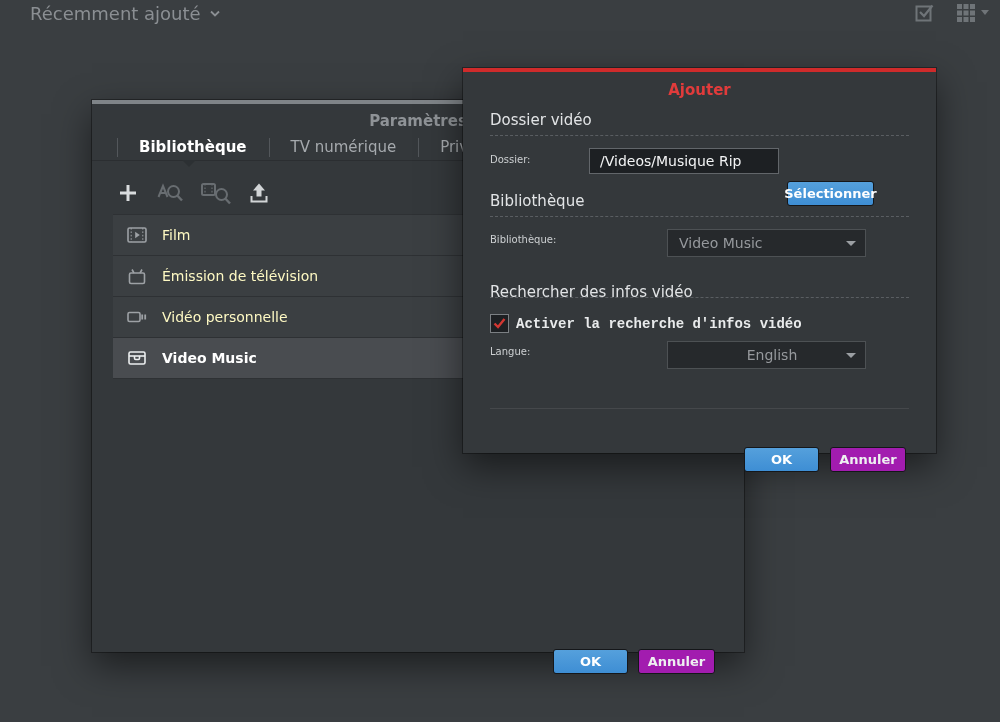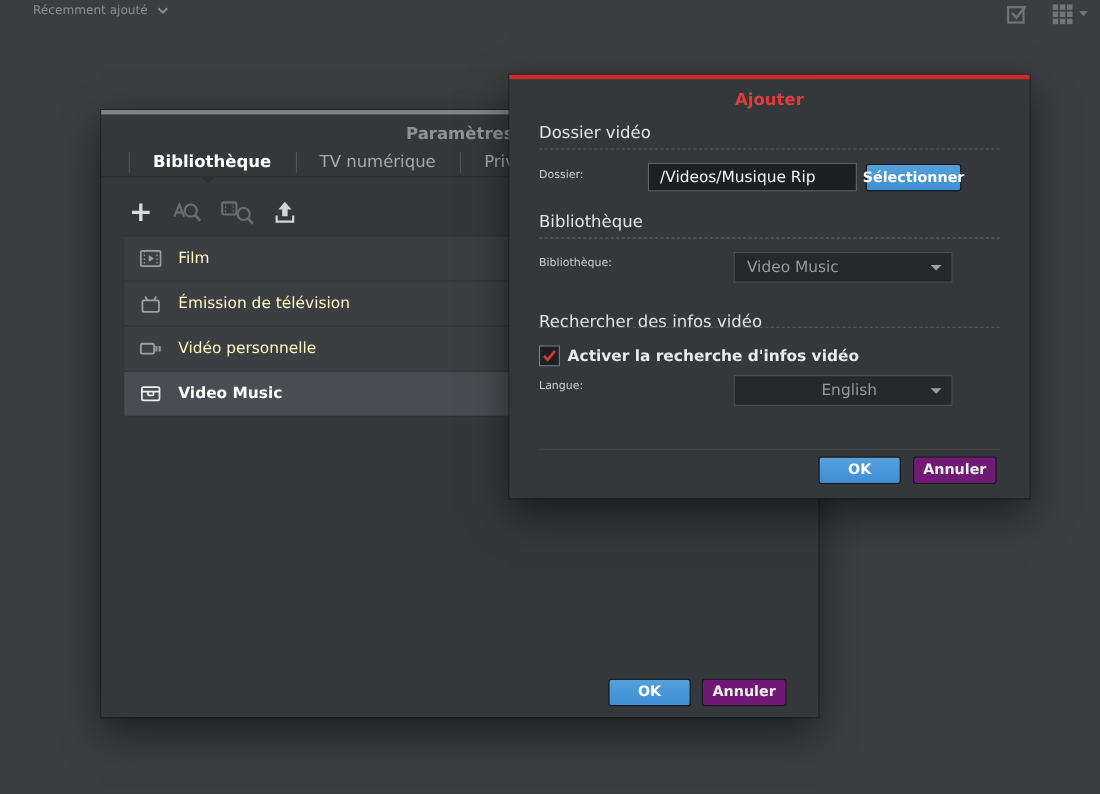--- a/index.html
+++ b/index.html
@@ -1,21 +1,21 @@
 <!DOCTYPE html>
 <html><head>
 <meta charset="utf-8">
 <style>
   html,body{margin:0;padding:0;background:#2c2f32;}
   .stage{position:relative;width:1000px;height:722px;background:#3a3e41;overflow:hidden;
          font-family:"DejaVu Sans","Liberation Sans",sans-serif;-webkit-font-smoothing:antialiased;}
   .abs{position:absolute;}
 
   
-  .filter{left:30px;top:3px;display:flex;align-items:center;gap:8px;color:#8b8f93;font-size:11px;cursor:pointer;}
+  .filter{left:30px;top:3px;display:flex;align-items:center;gap:8px;color:#8b8f93;font-size:18px;cursor:pointer;}
   .topbar-icon{color:#6f7478;}
 
   
   .dlg{position:absolute;background:#34383b;
        box-shadow:0 0 0 1px rgba(0,0,0,.35), 0 14px 34px rgba(0,0,0,.5);}
   .dlg-settings{left:92px;top:100px;width:652px;height:548px;border-top:4px solid #7f8488;z-index:1;}
   .dlg-add{left:463px;top:68px;width:473px;height:381px;border-top:4px solid #cf2b2b;z-index:2;}
   .dlg-title{left:0;right:0;text-align:center;font-size:15px;font-weight:bold;}
   .t-settings{top:8px;color:#8f9397;}
   .t-add{top:9px;color:#e13b3b;}
@@ -46,27 +46,27 @@
   .dash{height:1px;border-bottom:1px dashed #5a5e62;}
   .flabel{font-size:10px;color:#cdd0d2;}
   .txtinput{background:#1d2023;border:1px solid #62666a;color:#f3f4f5;font-size:14px;
             padding:0 10px;font-family:inherit;outline:none;}
   .select{background:#26292c;border:1px solid #4d5154;color:#96999d;font-size:14px;
           display:flex;align-items:center;padding-left:11px;cursor:pointer;}
   .select .arrow{position:absolute;right:9px;top:50%;margin-top:-2px;width:0;height:0;
           border-left:5px solid transparent;border-right:5px solid transparent;border-top:5px solid #9b9fa3;}
   .checkbox{width:17px;height:17px;background:#1d2023;border:1px solid #7b7f83;display:flex;
             align-items:center;justify-content:center;cursor:pointer;}
-  .chk-label{font-size:14px;font-weight:bold;color:#e9ebec;}
+  .chk-label{font-size:14px;font-weight:bold;color:#e9ebec;font-family:Liberation Mono, monospace;}
   .footline{height:1px;background:#45484b;}
 
   .btn{display:flex;align-items:center;justify-content:center;font-size:13px;font-weight:bold;
-       border-radius:3px;cursor:pointer;box-sizing:border-box;}
+       border-radius:3px;cursor:pointer;box-sizing:border-box;margin-top:32px;}
   .btn-blue{background:linear-gradient(180deg,#55a0dc,#3e8ed4);border:1px solid #15171a;color:#ffffff;}
-  .btn-dark{background:#701a75;border:1px solid #141619;color:#eef0f1;}
+  .btn-dark{background:#a21caf;border:1px solid #141619;color:#eef0f1;}
 </style>
 </head>
 <body>
 
 <div class="stage">
 
   <div class="abs filter">
     <span>Récemment ajouté</span>
     <svg width="12" height="8" viewBox="0 0 12 8">
       <path d="M2 1.5 L6 5.5 L10 1.5" stroke="#8b8f93" stroke-width="1.8" fill="none"></path>

